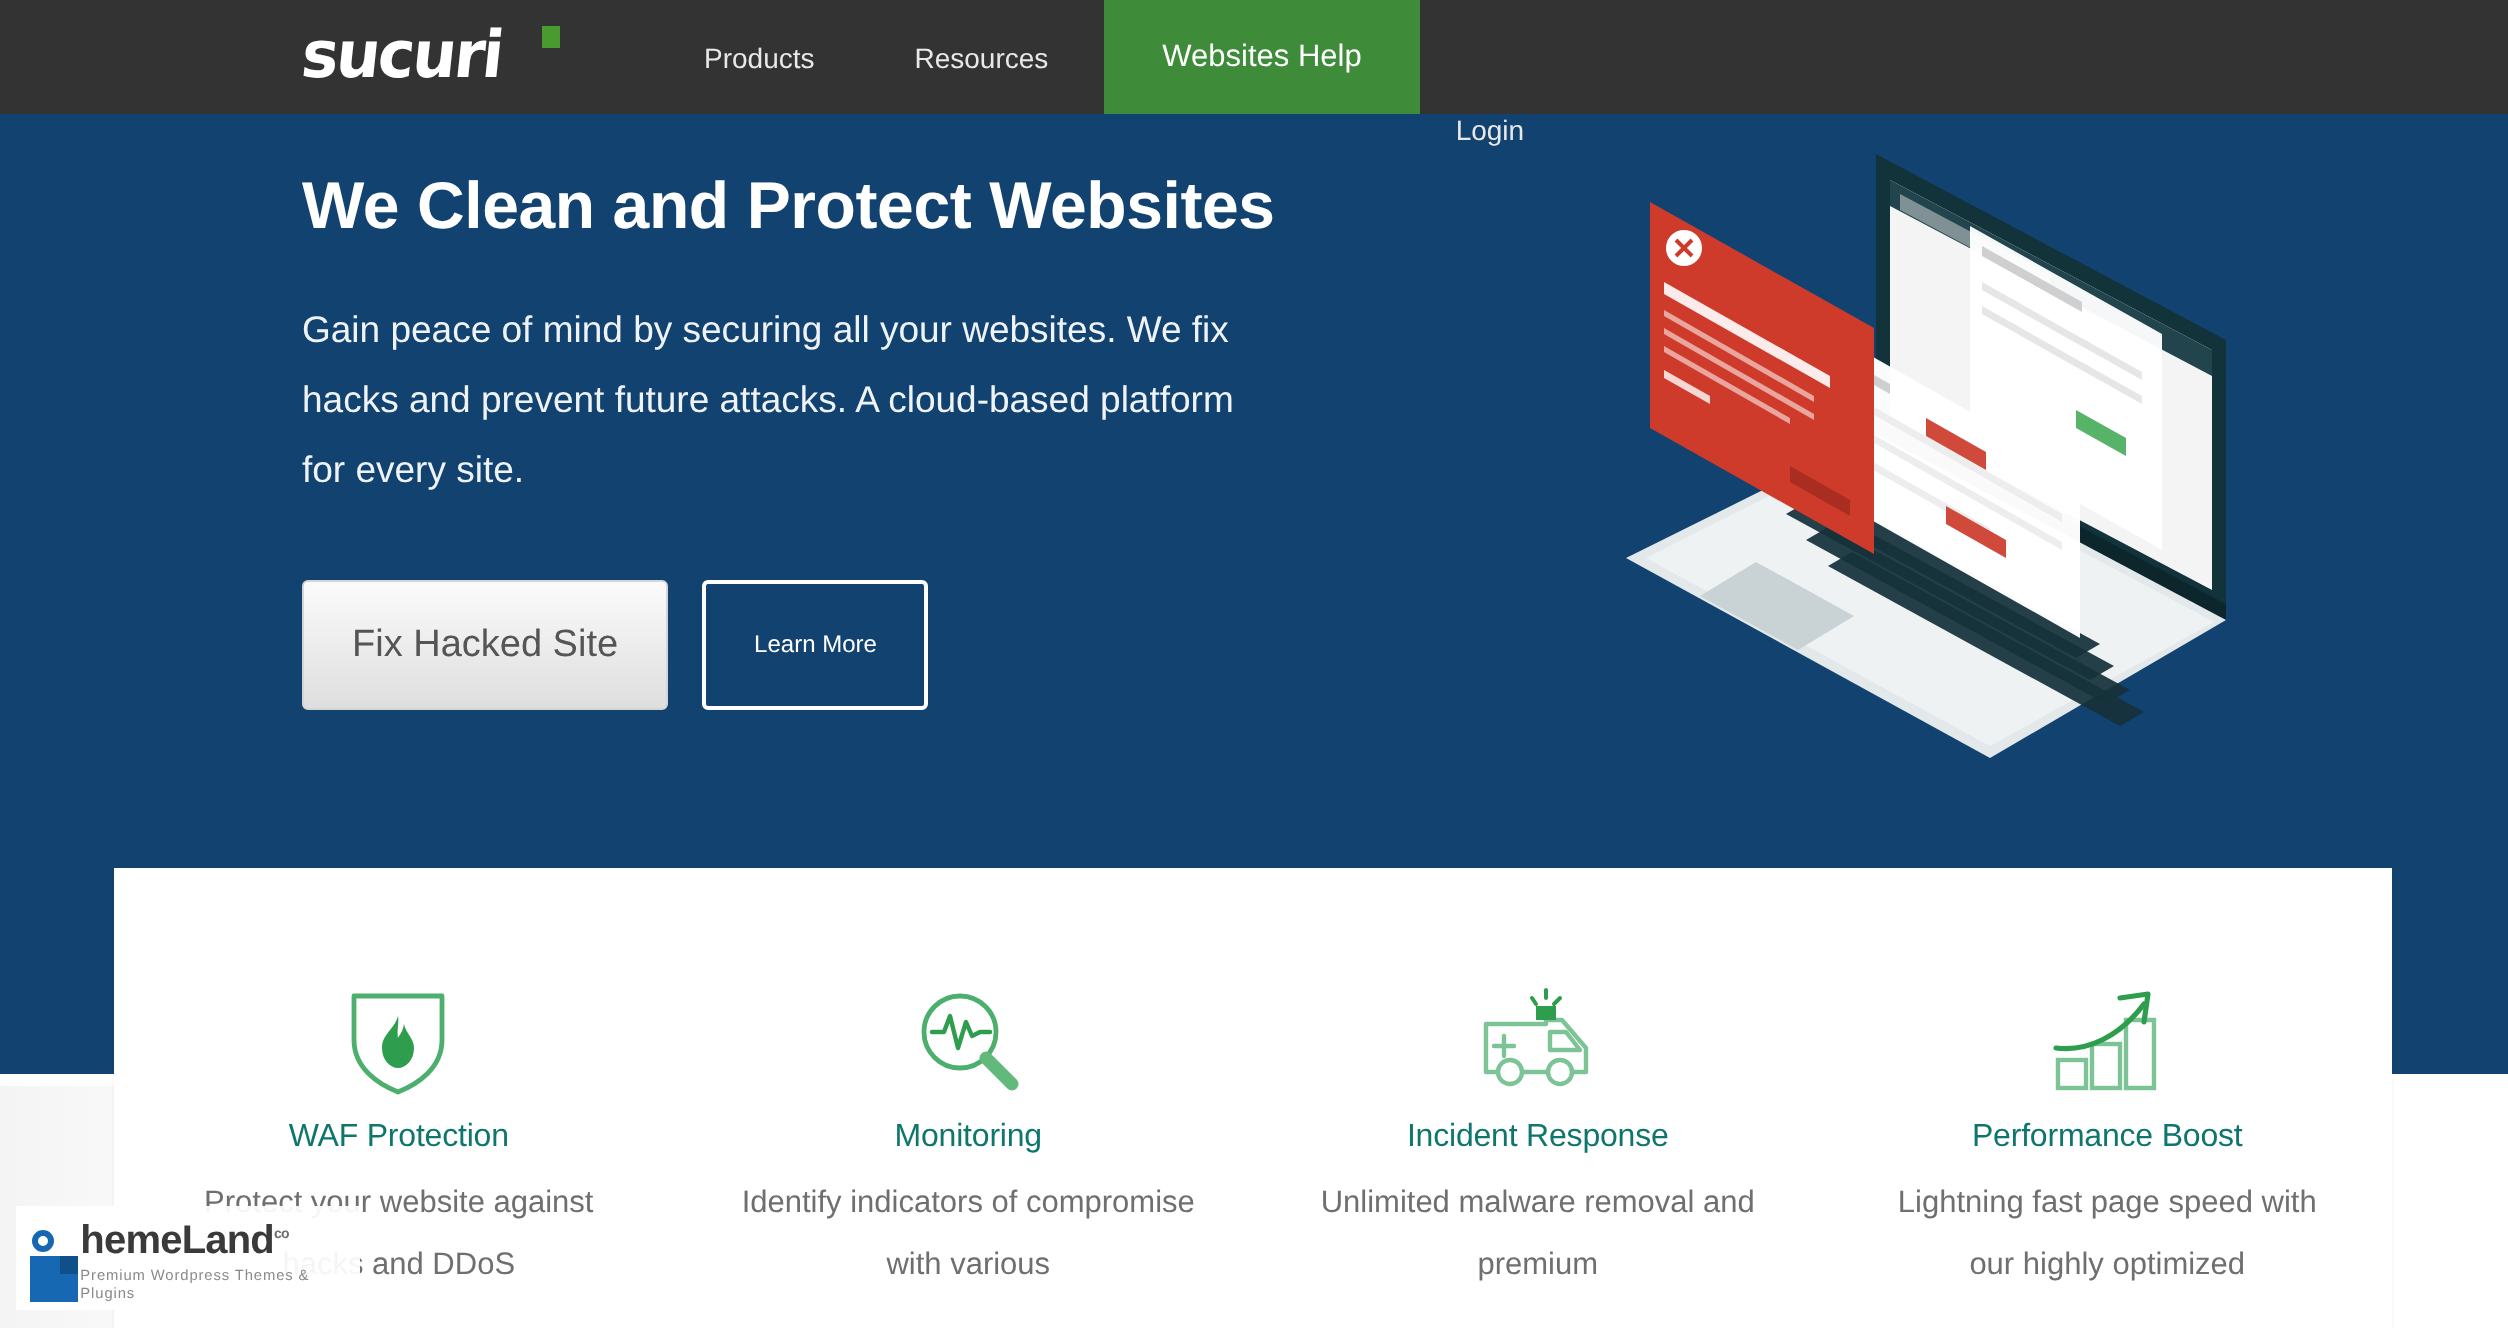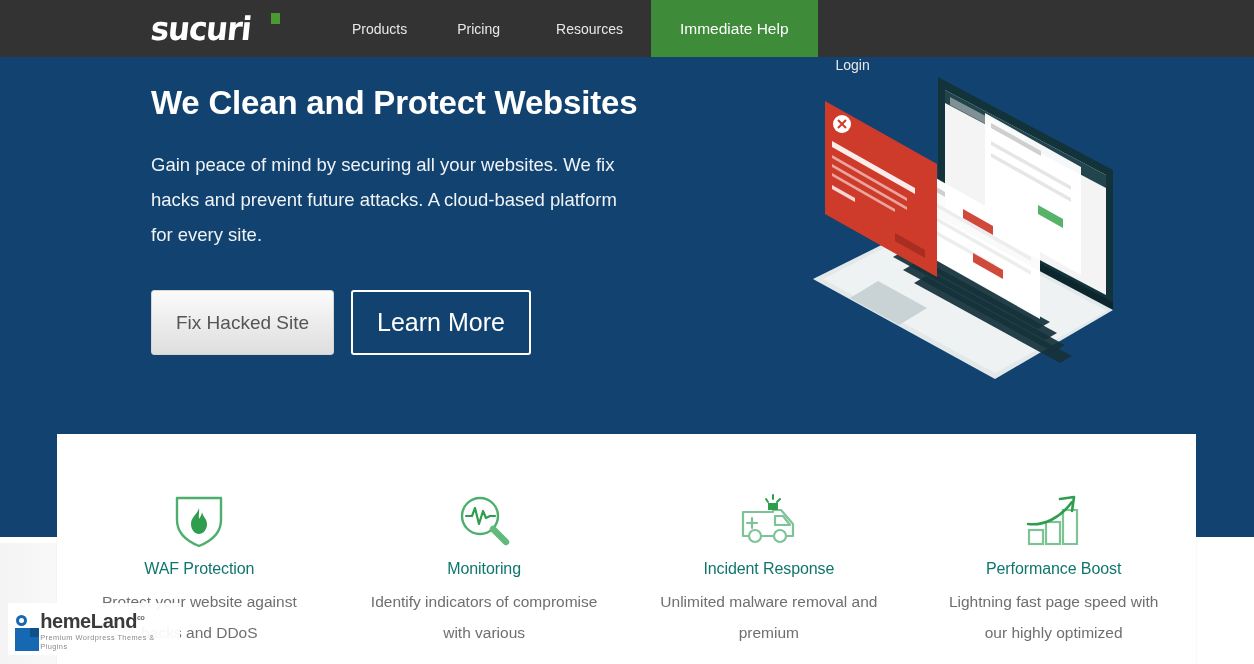--- a/index.html
+++ b/index.html
@@ -72,21 +72,21 @@
   .hero-buttons { position: absolute; left: 151px; top: 233px; display: flex; gap: 17px; }
   .btn-primary {
     background: linear-gradient(to bottom, #fbfbfb 0%, #ebebeb 55%, #dedede 100%);
     border: 1px solid #d5d5d5;
     color: #555555; font-size: 19px;
     padding: 19px 24px; border-radius: 3px; cursor: pointer;
     line-height: 25px;
   }
   .btn-secondary {
     background: transparent; border: 2px solid #ffffff;
-    color: #ffffff; font-size: 25px;
+    color: #ffffff; font-size: 12px;
     padding: 10px 24px; border-radius: 3px; cursor: pointer;
     line-height: 25px;
   }
 
   
   .hero-art { position: absolute; left: 795px; top: 0px; width: 360px; height: 340px; }
   .hero-art svg { display: block; }
 
   
   .white-band {
@@ -149,23 +149,22 @@
 
   <div class="navbar">
     <div class="nav-inner">
       <div class="logo">
         <span class="logo-text">sucuri</span>
         <span class="logo-accent"></span>
       </div>
 
       <div class="nav-links">
         <div class="nav-link">Products</div>
-        <div class="nav-link spaced">Pricing</div>
         <div class="nav-link spaced">Resources</div>
-        <div class="nav-cta">Immediate Help</div>
+        <div class="nav-cta">Websites Help</div>
         <div class="nav-link nav-login">Login</div>
       </div>
     </div>
   </div>
 
   <div class="hero">
     <h1 class="hero-title">We Clean and Protect Websites</h1>
     <p class="hero-sub">Gain peace of mind by securing all your websites. We fix hacks and prevent future attacks. A cloud-based platform for every site.</p>
 
     <div class="hero-buttons">

